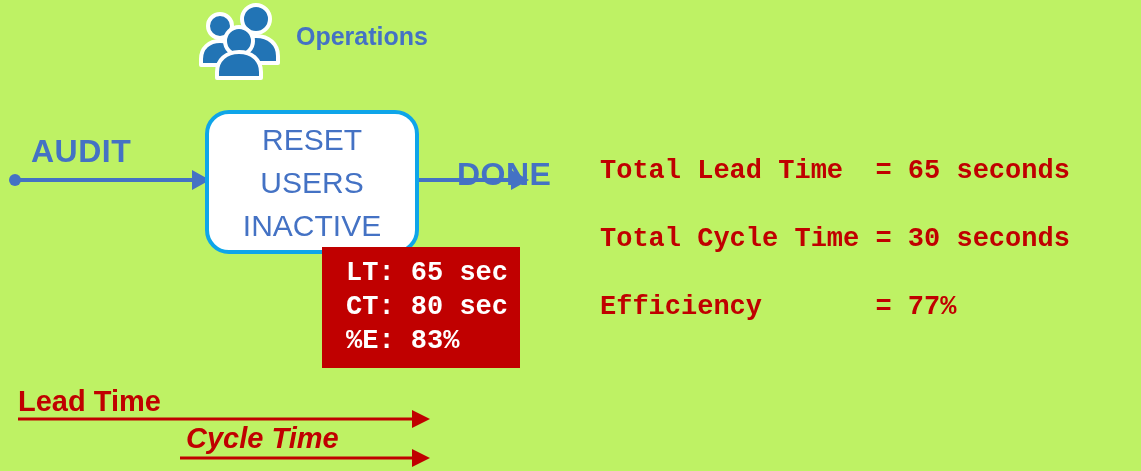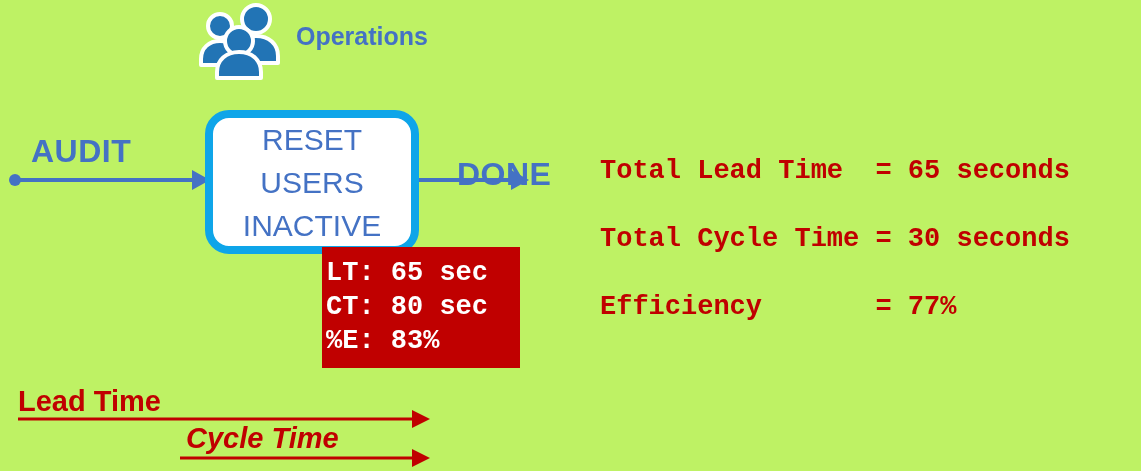--- a/index.html
+++ b/index.html
@@ -28,40 +28,40 @@
   }
   .audit-label { left: 31px; top: 133px; }
   .done-label  { left: 457px; top: 128px; margin-top: 28px; }
 
   
   .process-box {
     left: 205px; top: 110px;
     width: 214px; height: 144px;
     box-sizing: border-box;
     background: #FFFFFF;
-    border: 8px solid #0ea5e9;
+    border: 4px solid #0ea5e9;
     border-radius: 24px;
     z-index: 1;
     display: flex; flex-direction: column;
     align-items: center; justify-content: center;
   }
   .process-line {
     font-size: 30px; font-weight: 500;
     line-height: 43px; color: #4472C4;
     text-align: center; white-space: pre;
   }
 
   
   .metrics-box {
     left: 322px; top: 247px;
     width: 198px; height: 121px;
     box-sizing: border-box;
     background: #C00000;
     z-index: 2;
-    padding: 9px 0 0 4px;
+    padding: 9px 0 0 24px;
   }
   .metrics-line {
     font-family: "Liberation Mono", "DejaVu Sans Mono", monospace;
     font-size: 27px; font-weight: 700;
     line-height: 34px; color: #FFFFFF;
     white-space: pre;
   }
 
   
   .summary { left: 600px; top: 120px; }

